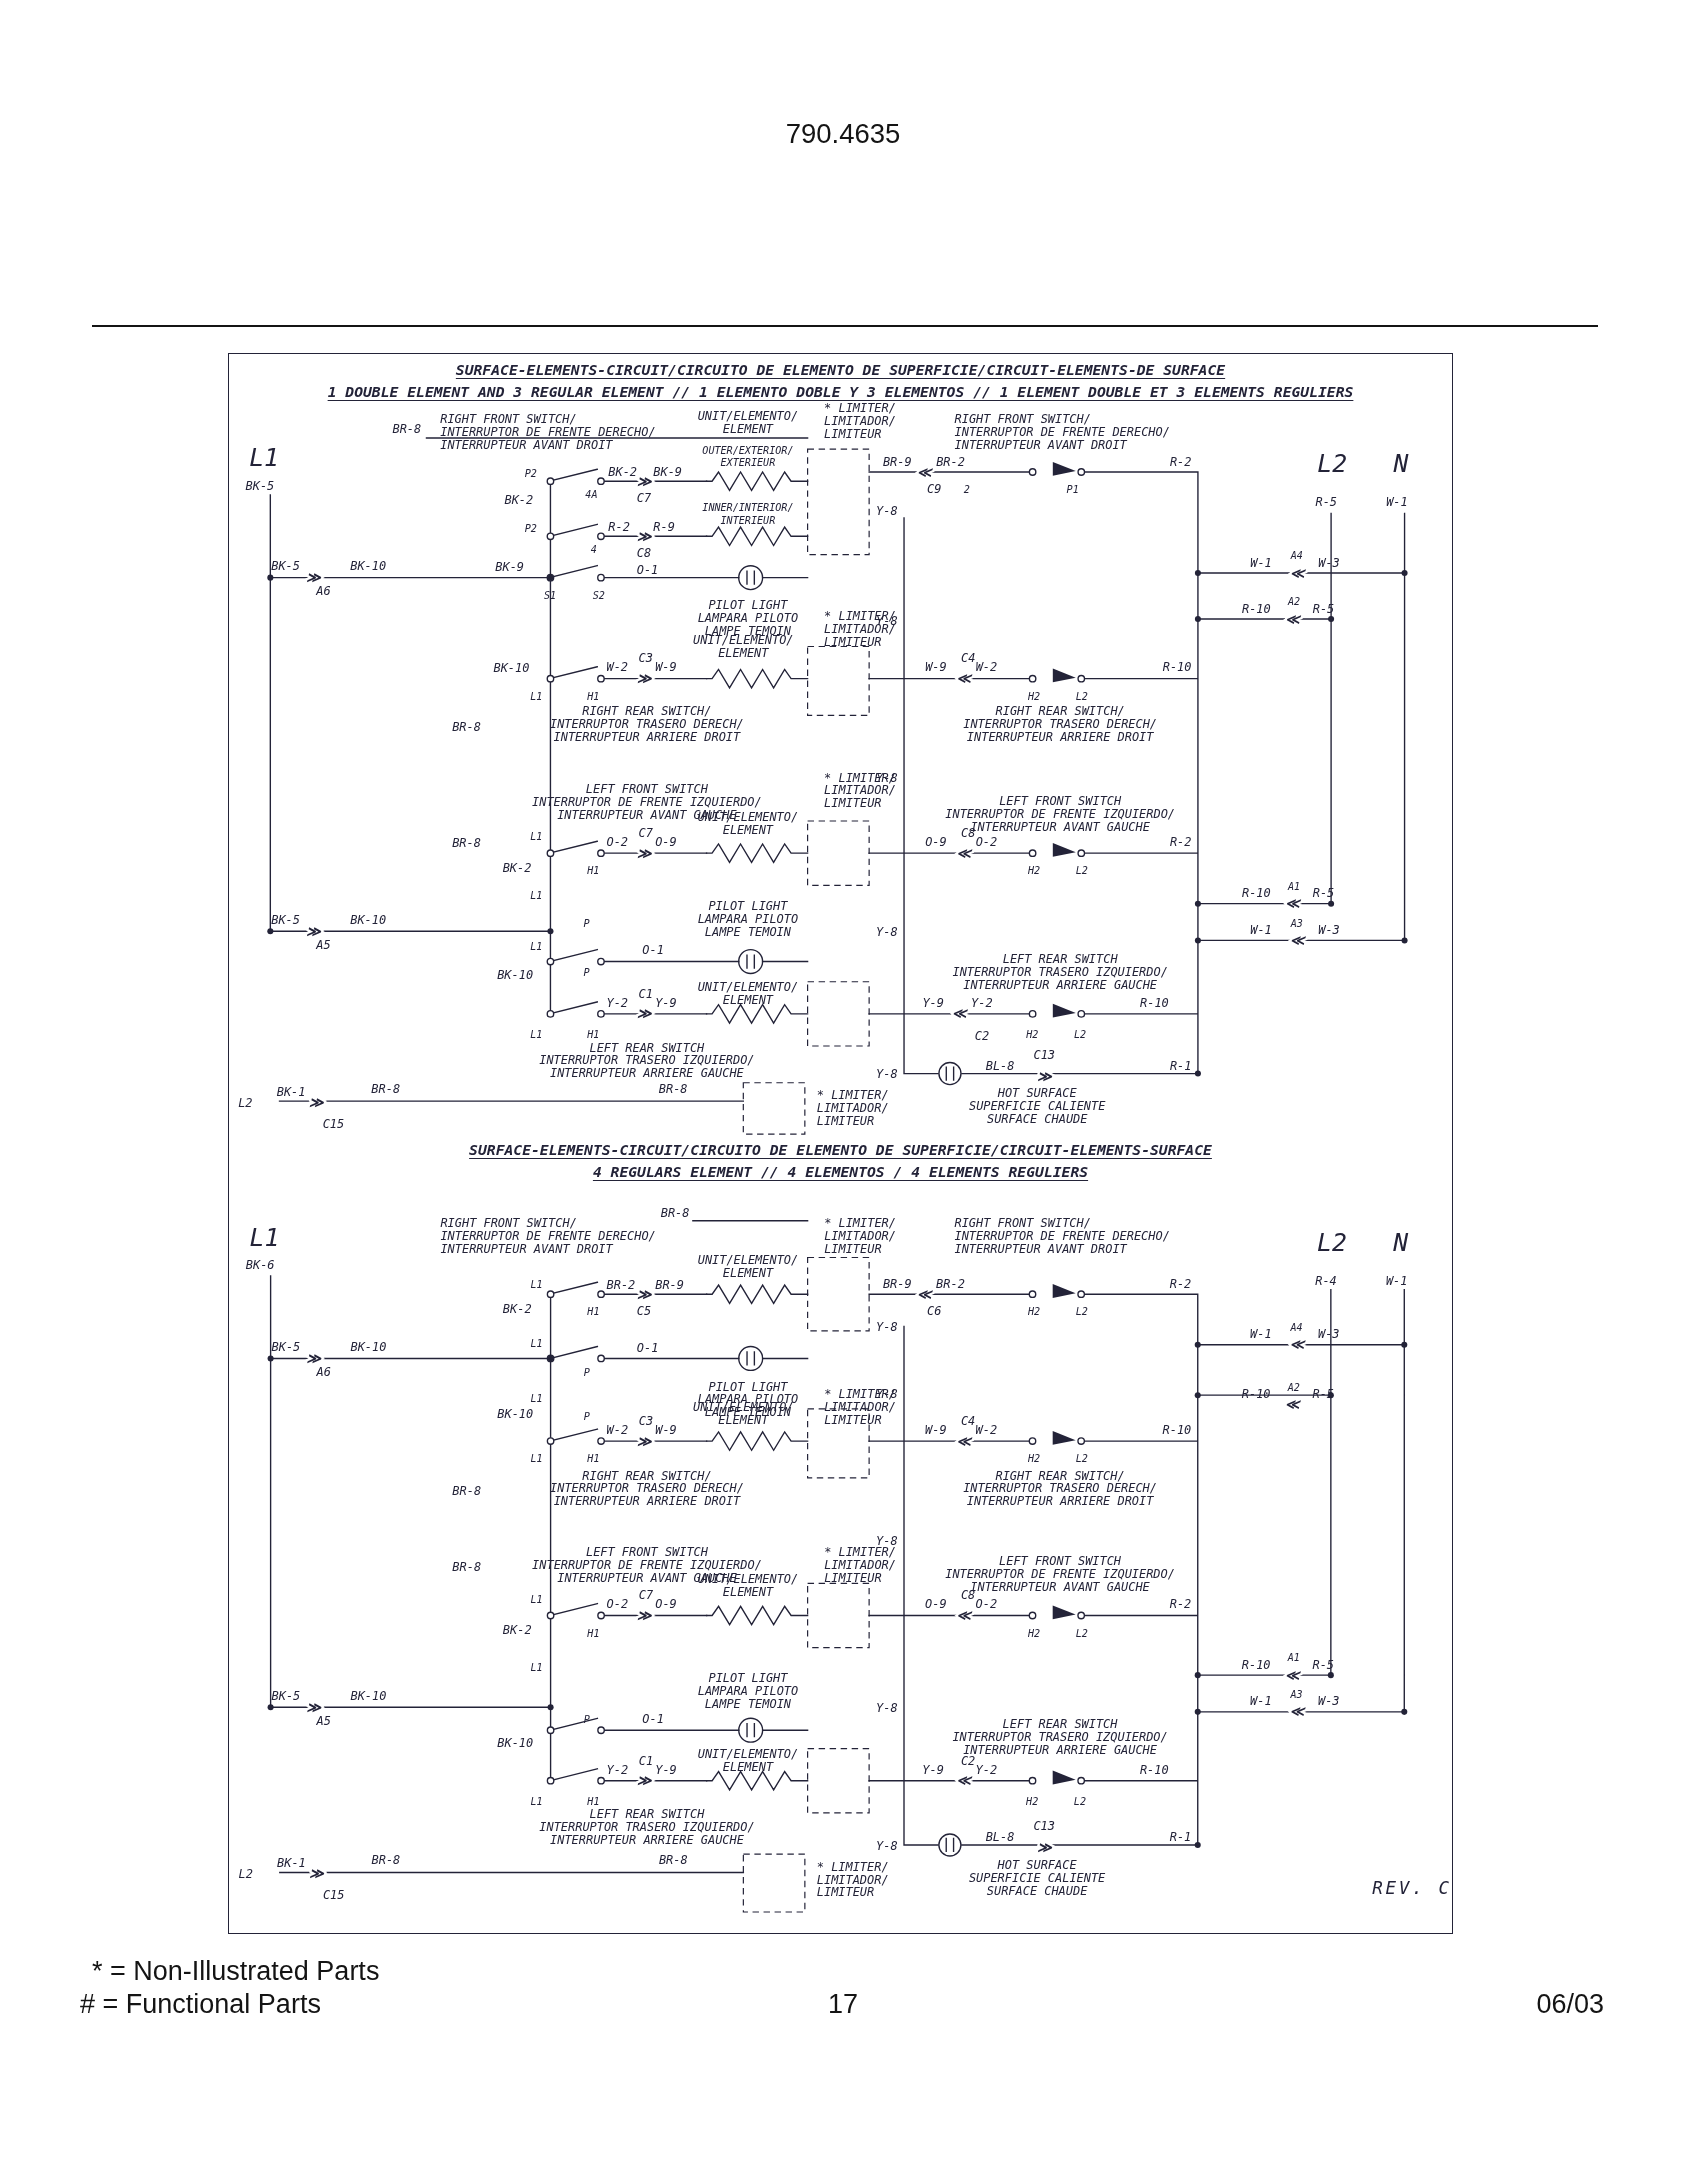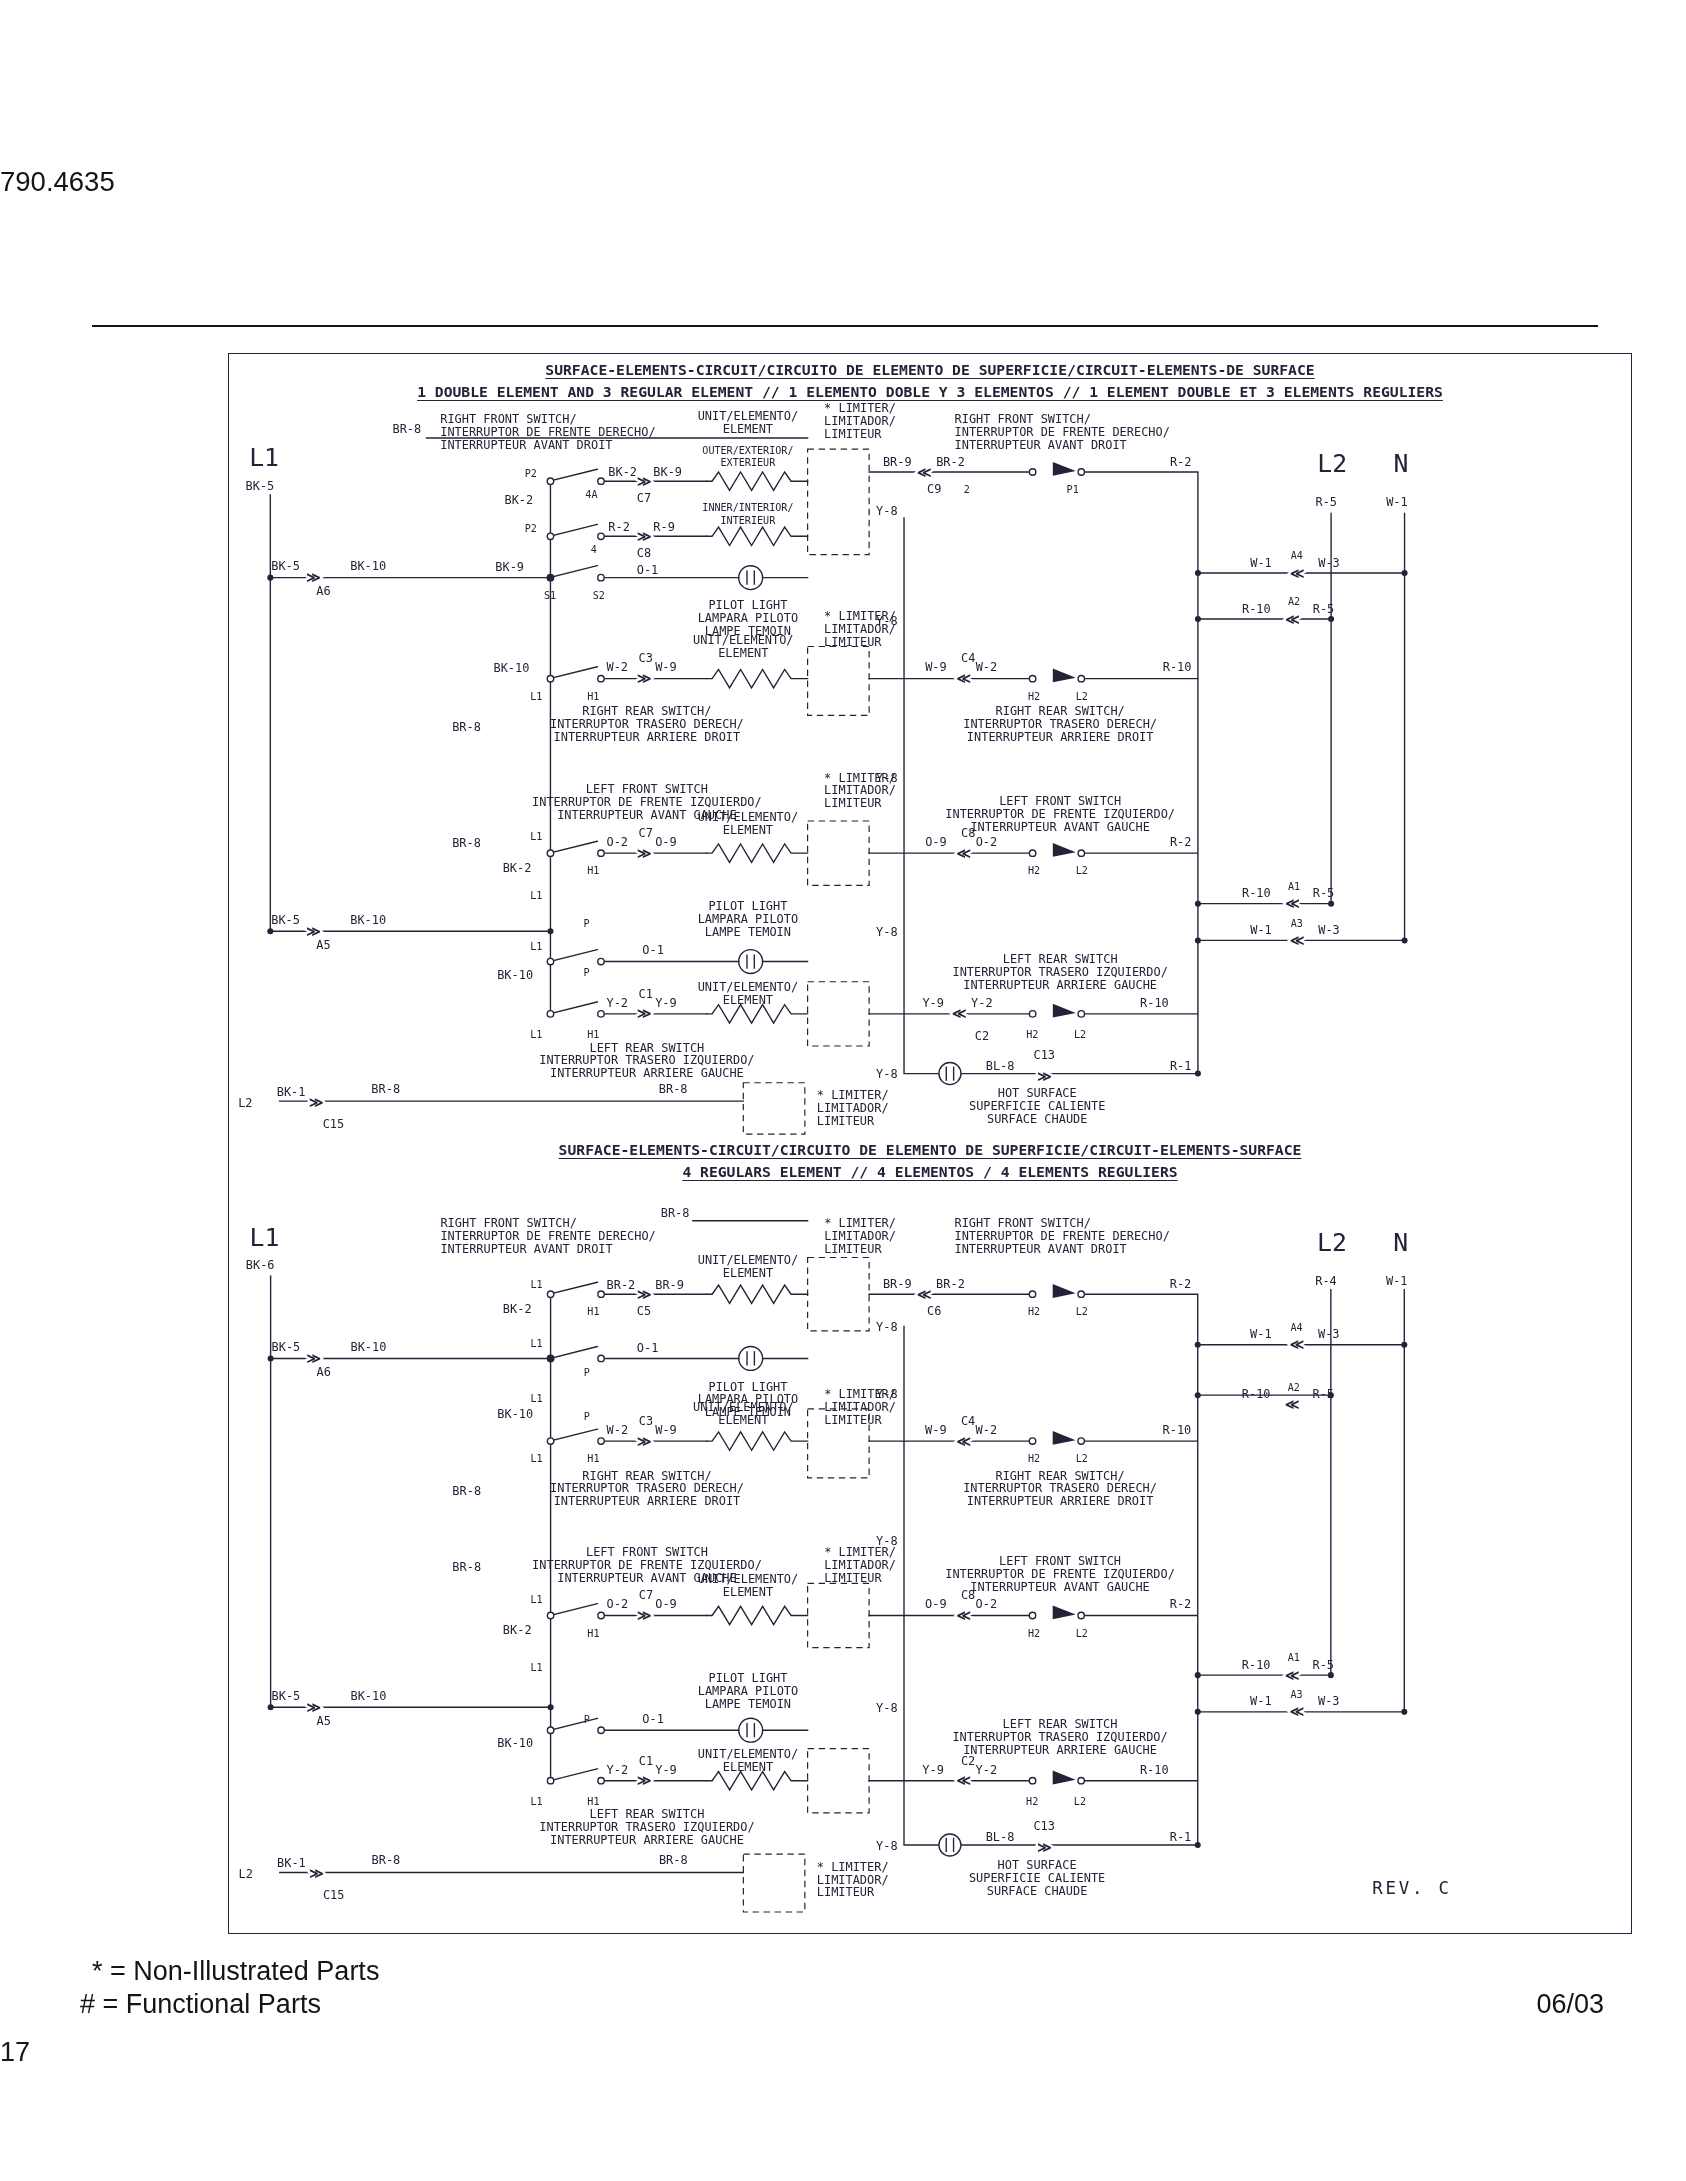--- a/index.html
+++ b/index.html
@@ -1,27 +1,27 @@
 <!DOCTYPE html>
 <html style="--ink: #232338;font-size:14.7px"><head>
 <meta charset="utf-8">
 <style>
   :root{ --ink:#232338; }
   html,body{margin:0;padding:0;background:#ffffff;}
   .page{position:relative;width:1686px;height:2182px;background:#fff;
         font-family:"Liberation Sans",sans-serif;color:#141414;overflow:hidden;}
-  .center-text{position:absolute;left:0;width:100%;text-align:left;margin-top:48px;}
+  .center-text{position:absolute;left:0;width:100%;text-align:center;}
   #part-number{top:118px;font-size:27.5px;}
   #doc-title{top:200px;font-size:28.5px;}
   #caution-line{top:278px;font-size:28.5px;}
   #caution-line .u{text-decoration:underline;}
   .hrule{position:absolute;top:325px;left:92px;width:1506px;border-top:2.8px solid #141414;}
 
-  .diagram-box{position:absolute;left:228px;top:353px;width:1404px;height:1581px;
-               border:1.8px solid var(--ink);box-sizing:border-box;background:#fff;}
+  .diagram-box{position:absolute;left:228px;top:353px;width:1225px;height:1581px;
+               border:1.8px solid var(--ink);box-sizing:border-box;background:#fff;font-style:italic;}
   .sec-head{font-family:"DejaVu Sans Mono",monospace;font-weight:bold;color:var(--ink);
             text-align:center;font-size:14.7px;line-height:22px;}
   .sec-head .ln{text-decoration:underline;text-underline-offset:2.8px;}
   .sec1{padding-top:4.6px;}
   .sec2{margin-top:1.8px;}
   svg{display:block;}
   #svg2{margin-top:24px;}
 
   .lbl{font-family:"DejaVu Sans Mono",monospace;font-size:13px;fill:var(--ink);}
   .lbl.sm{font-size:11px;}

